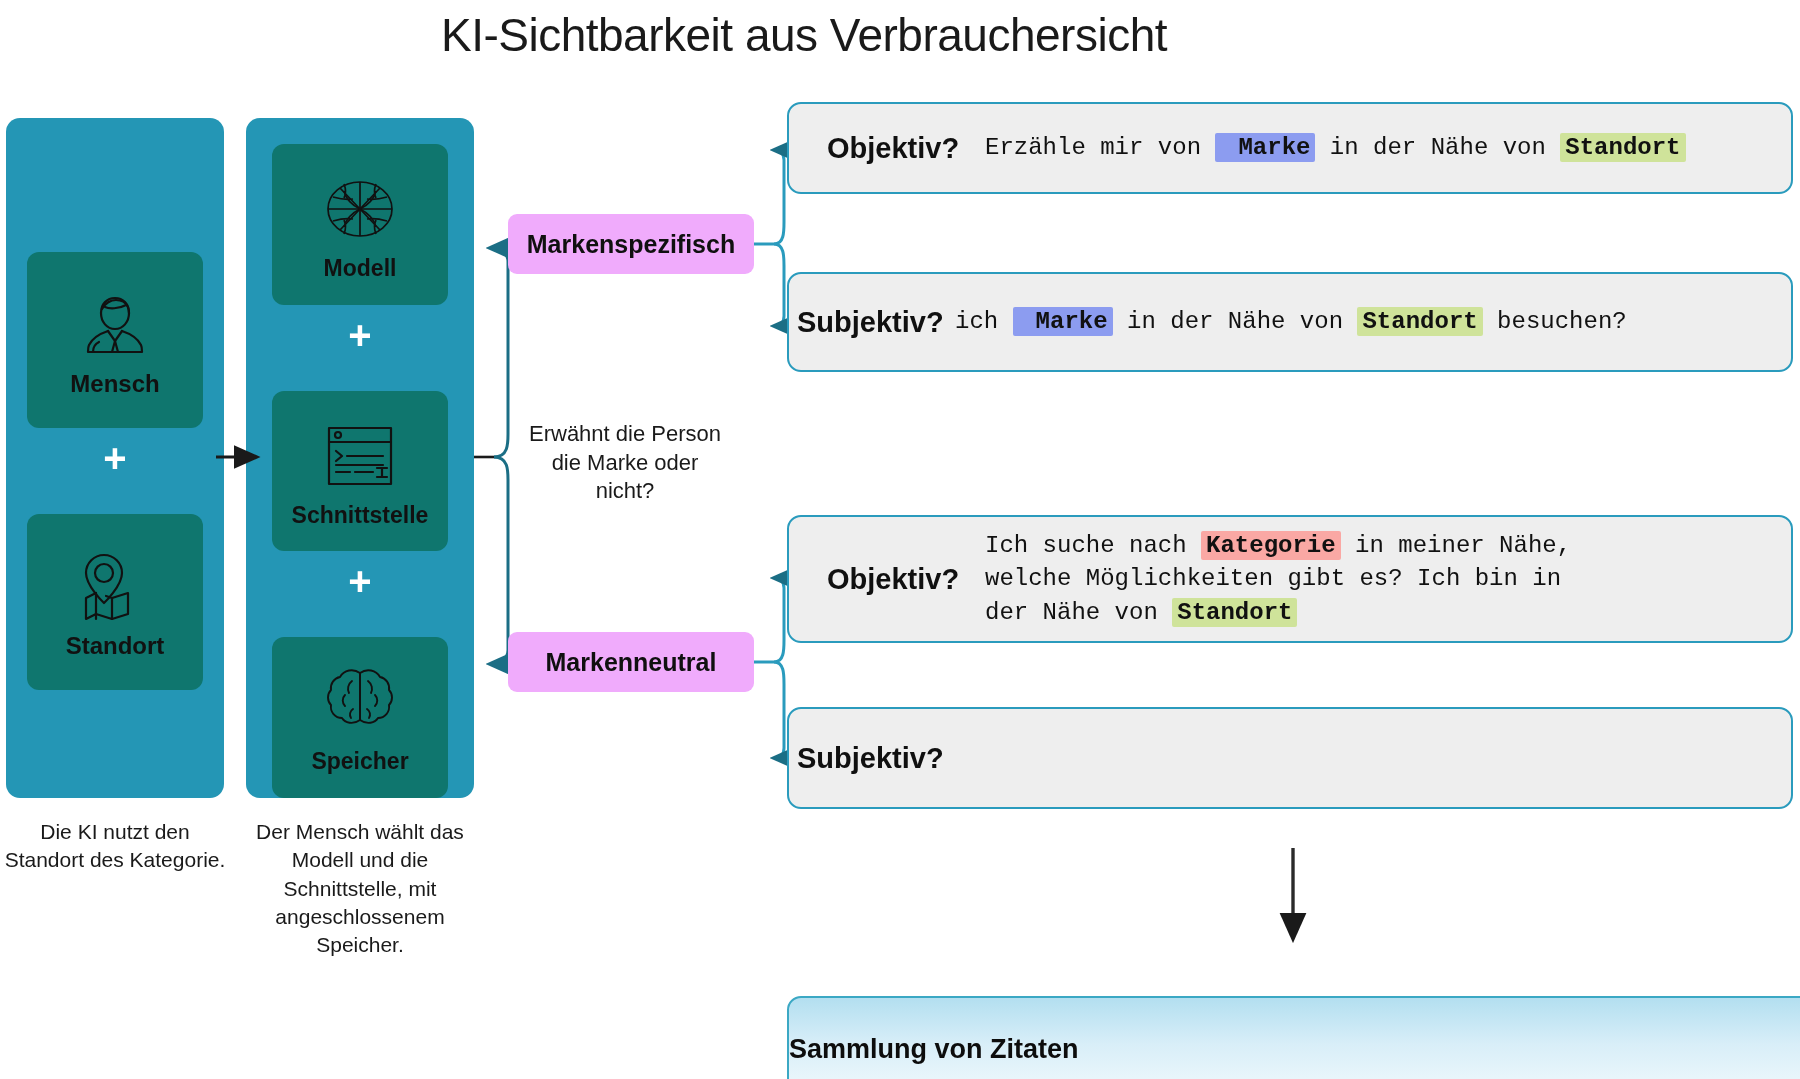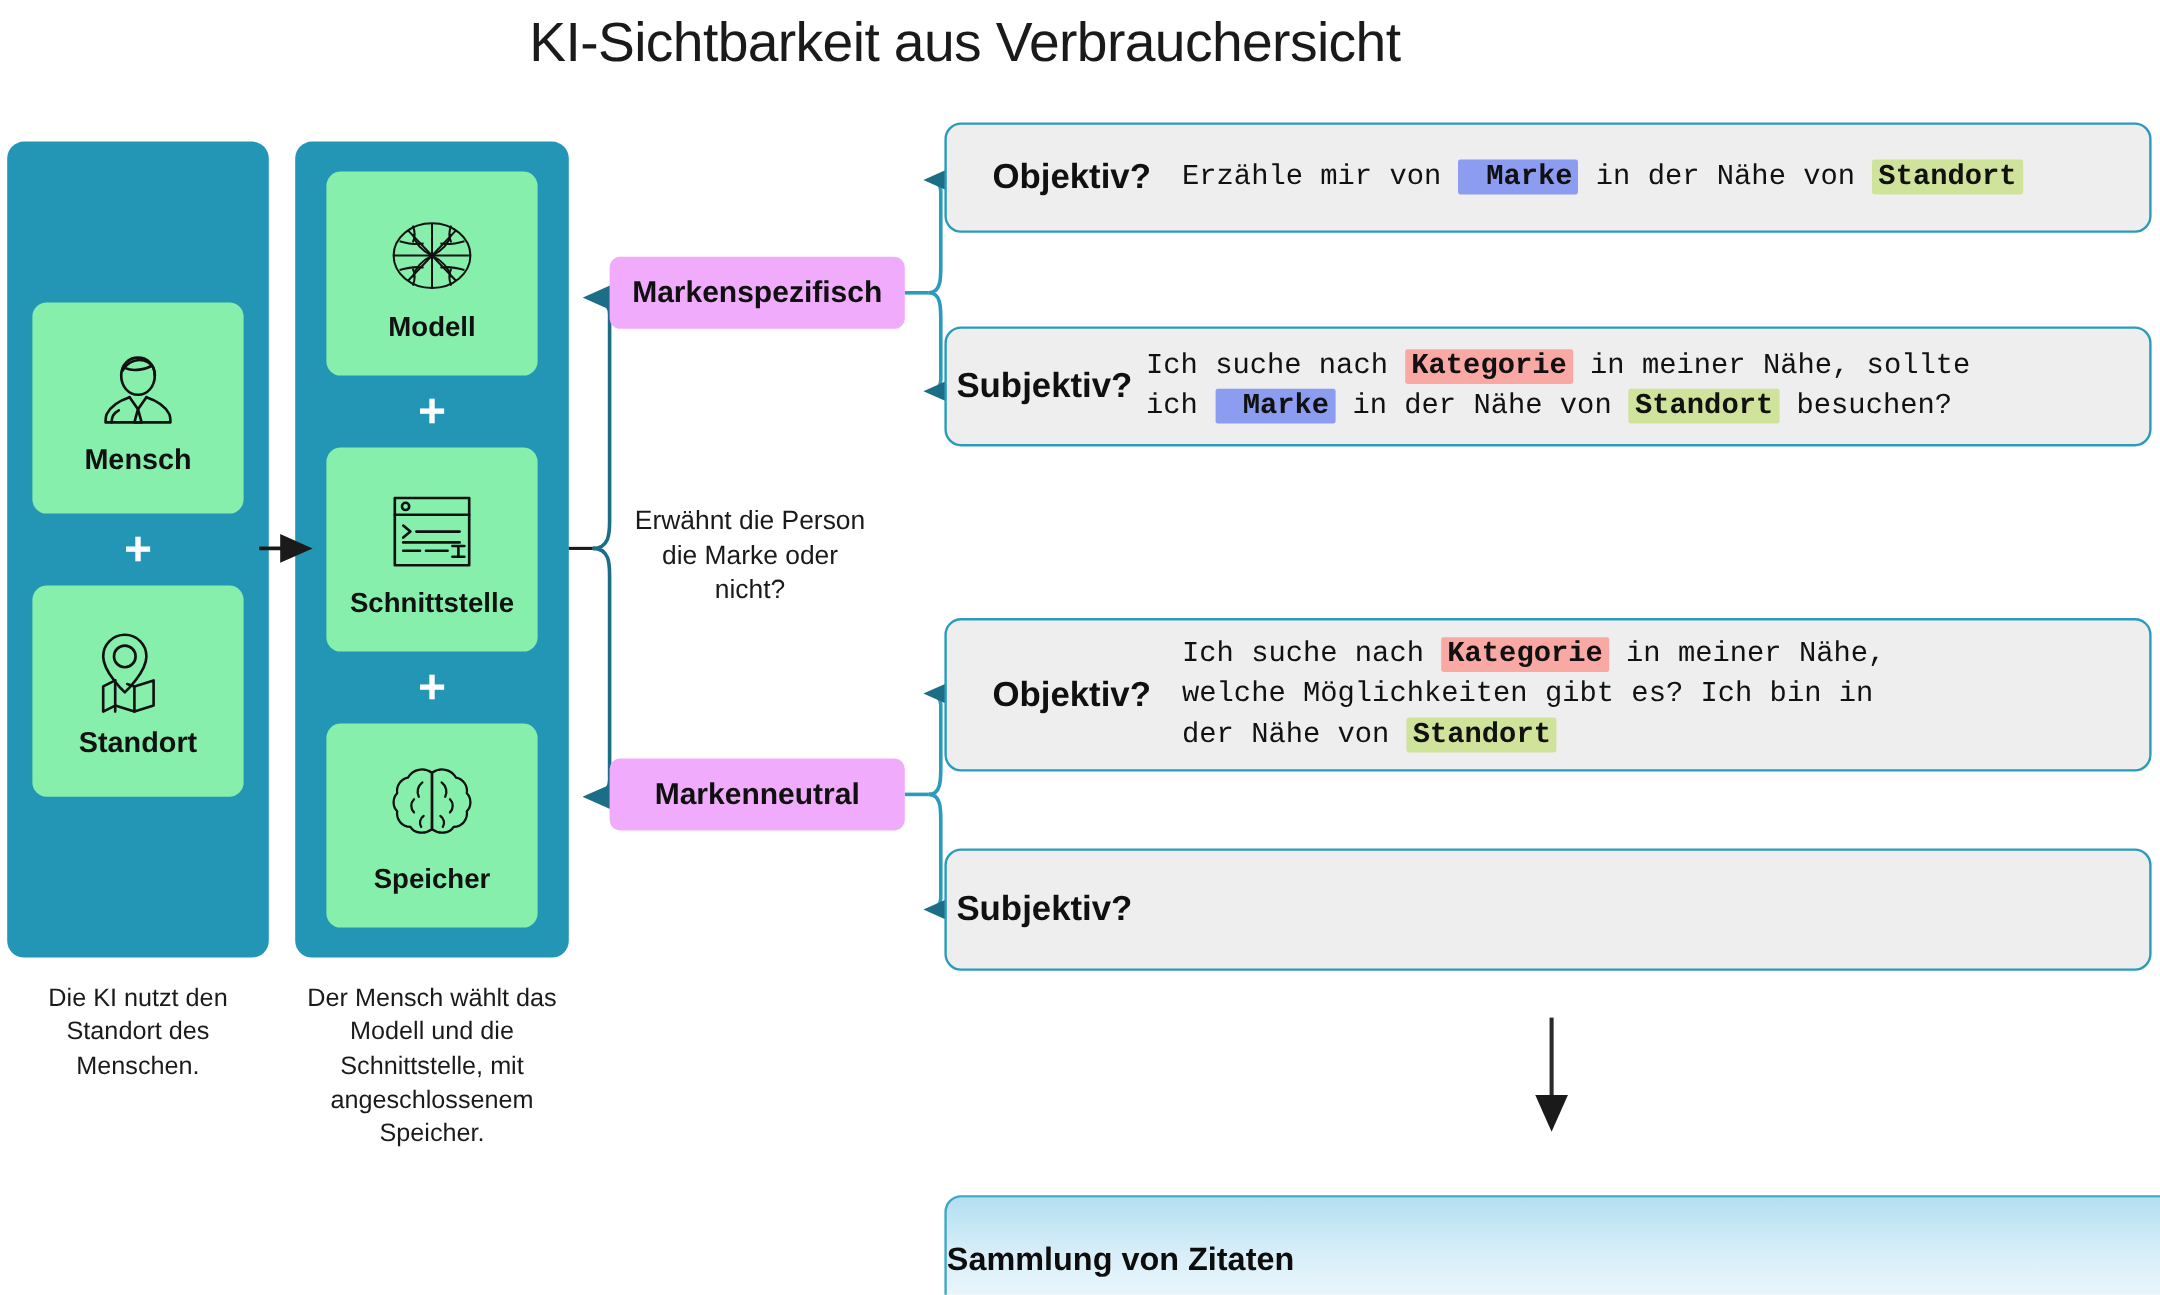--- a/index.html
+++ b/index.html
@@ -19,23 +19,24 @@
 
   
   .teal-col{
     position:absolute;background:#2496b5;border-radius:14px;
     display:flex;flex-direction:column;align-items:center;
   }
   .col1{left:6px;top:118px;width:218px;height:680px;justify-content:center;}
   .col2{left:246px;top:118px;width:228px;height:680px;justify-content:center;}
 
   .white-card{
-    background:#86efac;border-radius:12px;
+    background:#0f766e;border-radius:12px;
     display:flex;flex-direction:column;align-items:center;justify-content:center;
     box-sizing:border-box;
+    margin-top:26px;
   }
   .col1 .white-card{width:176px;height:176px;}
   .col2 .white-card{width:176px;height:170px;}
 
   .card-label{
     font-size:24px;font-weight:700;color:#111;margin-top:4px;
     font-family:"Liberation Sans", sans-serif;white-space:nowrap;
   }
   .col2 .card-label{font-size:23px;}
   .plus{
@@ -145,21 +146,21 @@
             <circle cx="30" cy="24" r="9"></circle>
             <path d="M22 44L12 49v21l10-5 16 5 16-5V44l-16 5-6-2"></path>
             <path d="M22 44v26M38 49v21"></path>
           </g>
         </svg>
       </div>
       <div class="card-label">Standort</div>
     </div>
   </div>
 
-  <div class="caption cap1">Die KI nutzt den Standort des Menschen.</div>
+  <div class="caption cap1">Die KI nutzt den Standort des Kategorie.</div>
 
   <div class="teal-col col2">
     <div class="white-card">
       <div class="icon-box">
         <svg width="80" height="72" viewBox="0 0 80 72">
           <g fill="none" stroke="#111" stroke-width="1.7" stroke-linejoin="round">
             <ellipse cx="40" cy="36" rx="32" ry="27"></ellipse>
             <path d="M40 9v54M8 36h64"></path>
             <path d="M20 15l40 42M60 15L20 57"></path>
             <path d="M40 36c-8-4-14-10-16-18M40 36c8-4 14-10 16-18M40 36c-8 4-14 10-16 18M40 36c8 4 14 10 16 18"></path>
@@ -246,21 +247,20 @@
   <div class="qbox q1">
     <div class="qlabel">Objektiv?</div>
     <div class="qtext">
         <div><span>Erzähle mir von </span><span class="hl hl-marke">Marke</span><span> in der Nähe von </span><span class="hl hl-standort">Standort</span></div>
       </div>
   </div>
 
   <div class="qbox q2">
     <div class="qlabel">Subjektiv?</div>
     <div class="qtext">
-        <div><span>Ich suche nach </span><span class="hl hl-kategorie">Kategorie</span><span> in meiner Nähe, sollte</span></div>
         <div><span>ich </span><span class="hl hl-marke">Marke</span><span> in der Nähe von </span><span class="hl hl-standort">Standort</span><span> besuchen?</span></div>
       </div>
   </div>
 
   <div class="qbox q3">
     <div class="qlabel">Objektiv?</div>
     <div class="qtext">
         <div><span>Ich suche nach </span><span class="hl hl-kategorie">Kategorie</span><span> in meiner Nähe,</span></div>
         <div><span>welche Möglichkeiten gibt es? Ich bin in</span></div>
         <div><span>der Nähe von </span><span class="hl hl-standort">Standort</span></div>

